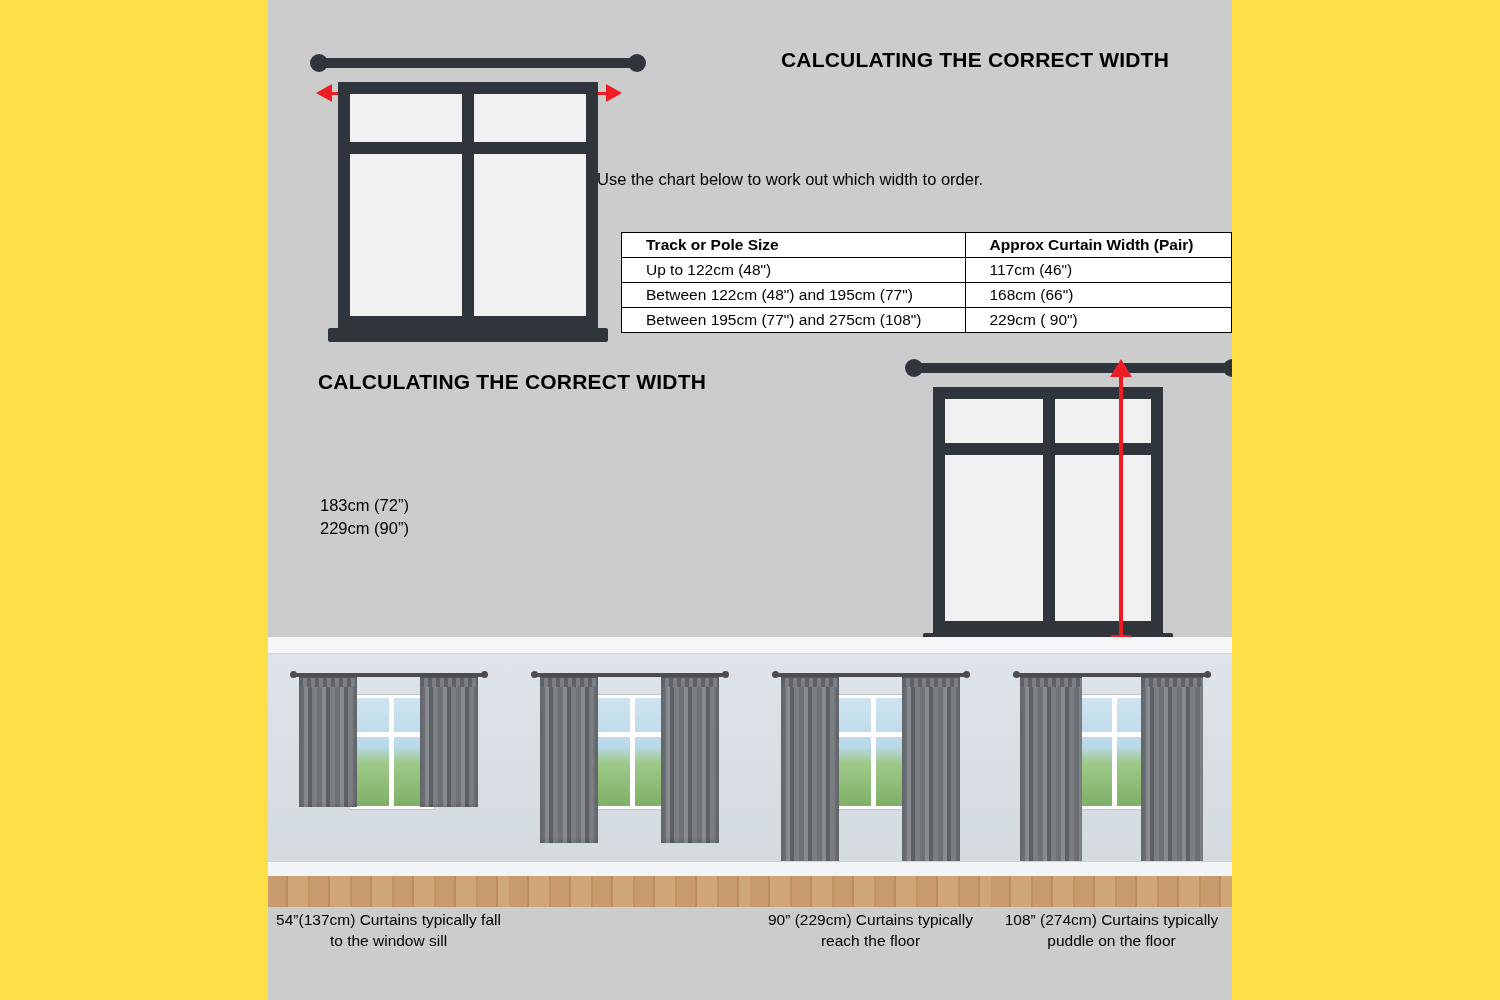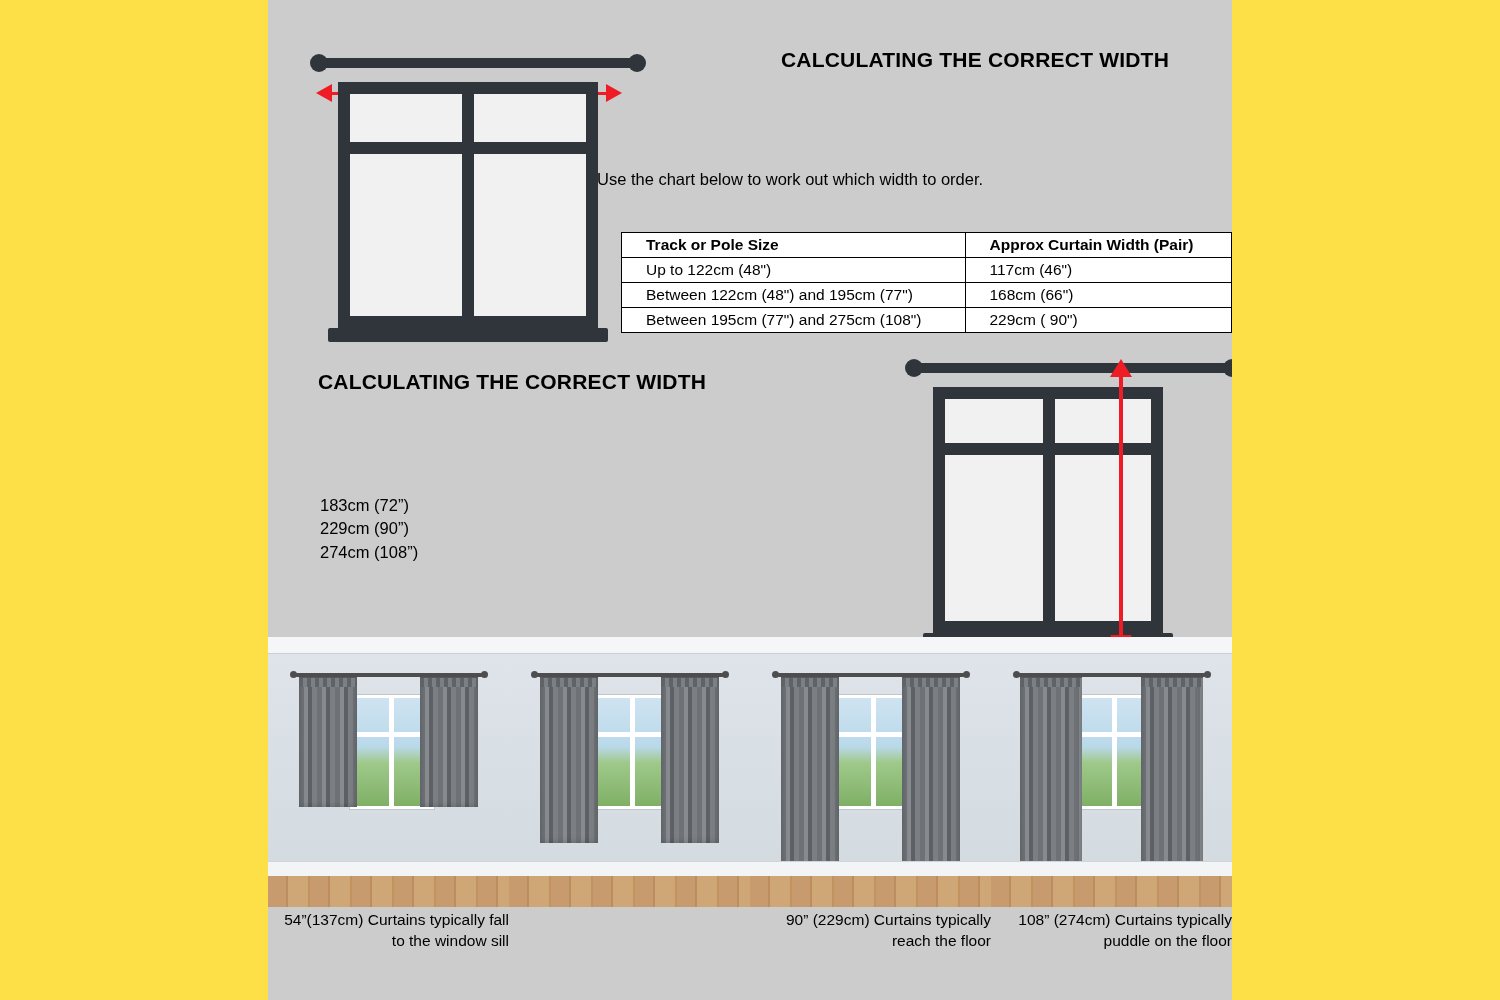--- a/index.html
+++ b/index.html
@@ -275,21 +275,21 @@
     background: repeating-linear-gradient(90deg,
       #5f6367 0 4px,
       #7c8084 4px 8px);
     border-top: 1px solid #55595d;
   }
   .caption {
     position: absolute;
     left: 0;
     top: 272px;
     width: 241px;
-    text-align: right;
+    text-align: center;
     font-size: 15.5px;
     color: #000;
     line-height: 1.38;
   }
 </style>
 </head>
 <body>
 
 <div id="page">
   <div id="guide">
@@ -337,21 +337,20 @@
           <td class="col0">Between 195cm (77") and 275cm (108")</td>
           <td class="col1">229cm ( 90")</td>
         </tr>
       </tbody>
     </table>
 
     <div class="heading" id="drop-heading">CALCULATING THE CORRECT WIDTH</div>
     <div class="para" id="drop-p2">
       <span class="drop-size">183cm (72”)</span>
       <span class="drop-size">229cm (90”)</span>
-      <span class="drop-size">274cm (108”)</span>
     </div>
 
     <div class="window-wrap" id="window-bottom">
 
       <div class="pole" style="left:20px; top:18px; width:320px;"></div>
       <div class="finial" style="left:12px; top:14px;"></div>
       <div class="finial" style="left:330px; top:14px;"></div>
 
       <div class="win-frame" style="left:40px; top:42px; width:230px; height:246px;"></div>
       <div class="pane" style="left:52px; top:54px; width:98px; height:44px;"></div>

